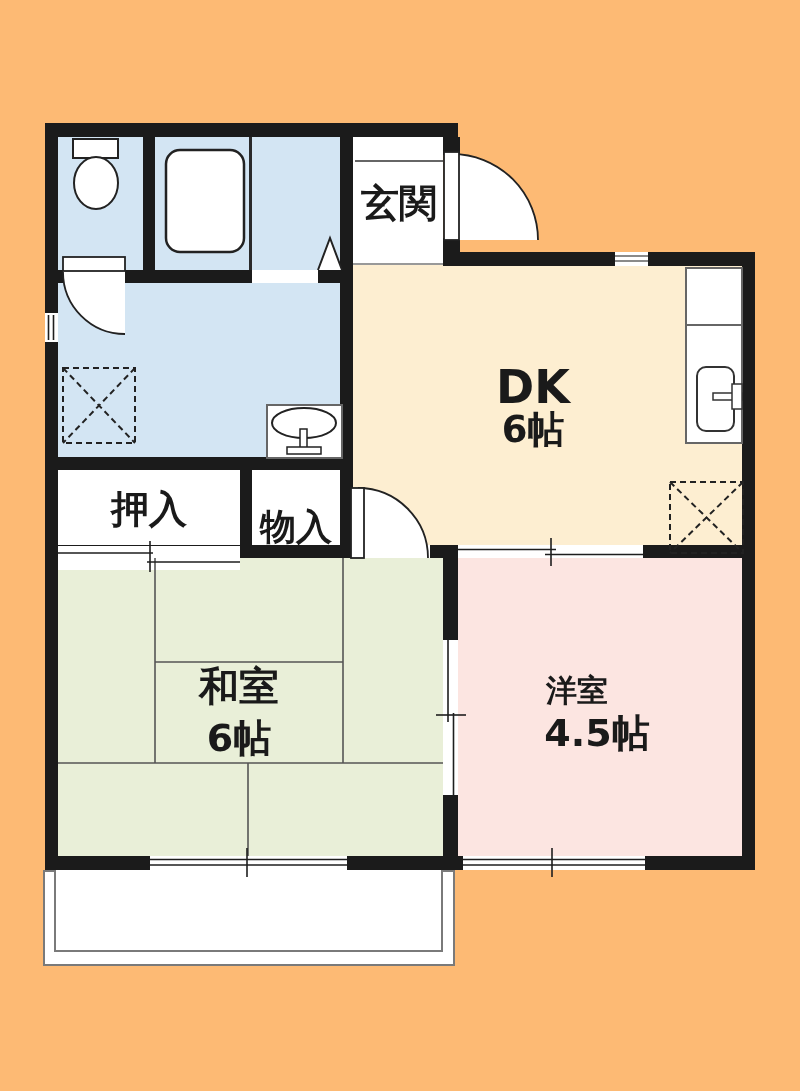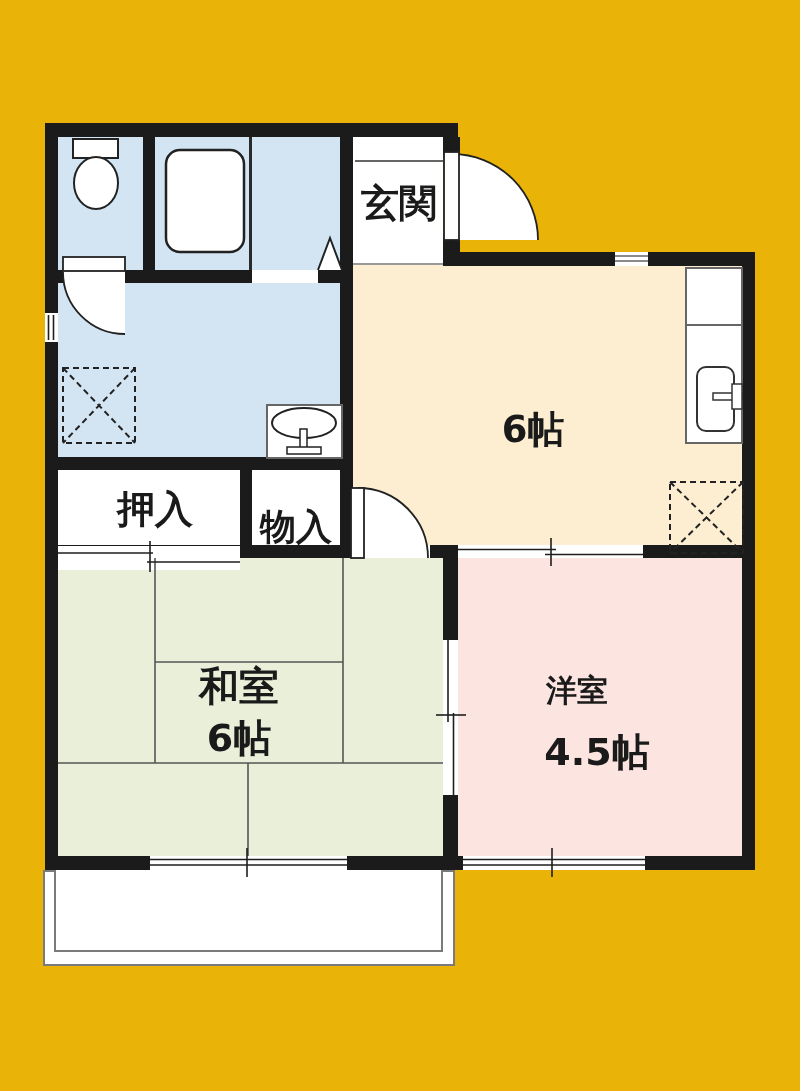--- a/index.html
+++ b/index.html
@@ -1,17 +1,17 @@
 <!DOCTYPE html>
 <html><head>
 <meta charset="utf-8">
 <style>
   html,body{margin:0;padding:0;background:#fff;}
   .plan{
-    position:relative;width:800px;height:1091px;background:#eab308;overflow:hidden;
+    position:relative;width:800px;height:1091px;background:#fdba74;overflow:hidden;
     font-family:"DejaVu Sans","Liberation Sans",sans-serif;color:#1a1a1a;
   }
   .room{position:absolute;z-index:1;}
   .wall{position:absolute;background:#1b1b1b;z-index:2;}
   .gap{position:absolute;background:#ffffff;z-index:3;}
   .svgoverlay{position:absolute;left:0;top:0;z-index:4;pointer-events:none;}
   .lbl{position:absolute;z-index:5;text-align:center;line-height:1.05;font-weight:600;color:#1a1a1a;}
   .veranda-outer{position:absolute;left:43px;top:870px;width:408px;height:92px;border:2px solid #7a7a7a;z-index:1;background:#fff;}
   .veranda-inner{position:absolute;left:54px;top:870px;width:385px;height:80px;border:2px solid #7a7a7a;border-top:none;z-index:1;background:#fff;}
 </style>
@@ -155,25 +155,26 @@
     </g>
 
     <g>
       <line x1="355" y1="161" x2="443" y2="161" stroke="#333" stroke-width="1.6"></line>
       <line x1="353" y1="264" x2="443" y2="264" stroke="#777" stroke-width="1.4"></line>
     </g>
   </svg>
 
   <div class="lbl" style="left:353px;top:184px;width:92px;font-size:38px;">玄関</div>
 
+  <div class="lbl" style="left:443px;top:363px;width:180px;font-size:46px;">DK</div>
   <div class="lbl" style="left:443px;top:411px;width:180px;font-size:37px;">6帖</div>
 
-  <div class="lbl" style="left:64px;top:490px;width:182px;font-size:38px;">押入</div>
+  <div class="lbl" style="left:58px;top:490px;width:182px;font-size:38px;">押入</div>
 
   <div class="lbl" style="left:250px;top:508px;width:92px;font-size:36px;">物入</div>
 
   <div class="lbl" style="left:149px;top:665px;width:180px;font-size:40px;">和室</div>
   <div class="lbl" style="left:149px;top:719px;width:180px;font-size:38px;">6帖</div>
 
   <div class="lbl" style="left:487px;top:674px;width:180px;font-size:31px;">洋室</div>
-  <div class="lbl" style="left:507px;top:714px;width:180px;font-size:38px;margin-top:19px;">4.5帖</div>
+  <div class="lbl" style="left:507px;top:714px;width:180px;font-size:38px;">4.5帖</div>
 
 </div>
 
 </body></html>

